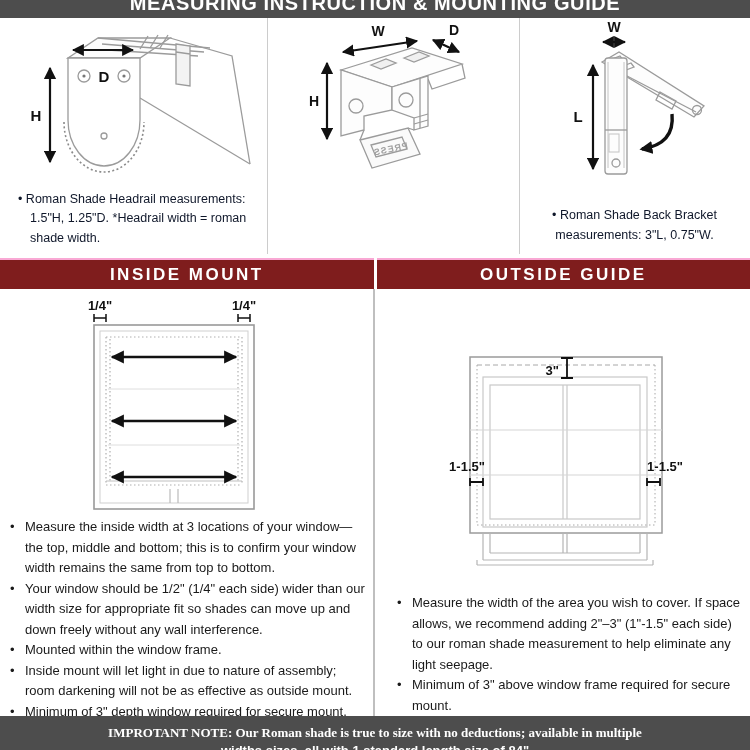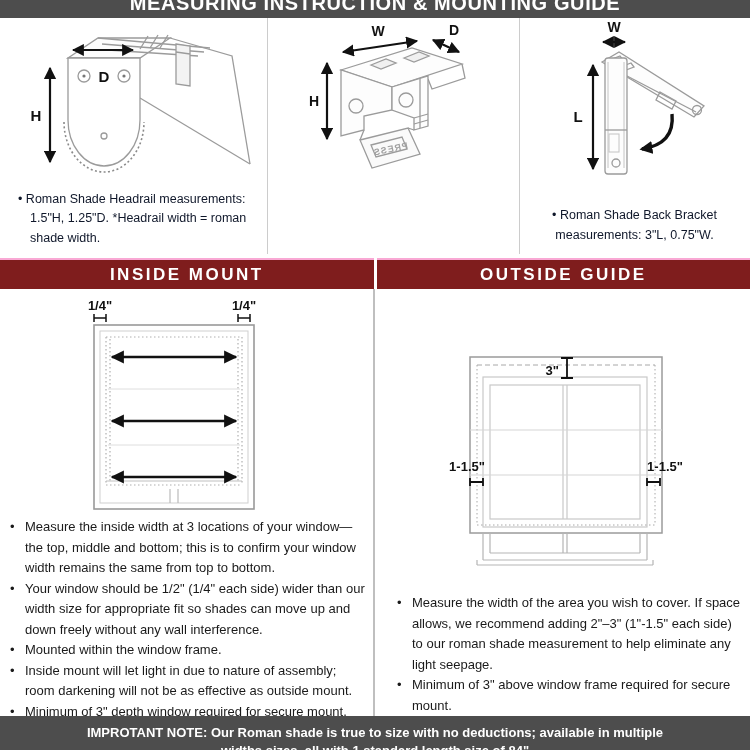--- a/index.html
+++ b/index.html
@@ -46,21 +46,21 @@
   .half.left ul.bullets{margin-top:2px;padding:0 8px 0 8px;}
   .half.right ul.bullets{margin-top:20px;padding:0 6px 0 20px;}
   ul.bullets li{position:relative;padding-left:17px;}
   ul.bullets li::before{content:"•";position:absolute;left:2px;top:0;}
   
   .footer-bar{
     position:absolute;left:0;bottom:0;width:750px;height:34px;
     background:#4d4d4d;overflow:hidden;color:#fff;text-align:center;
   }
   .footer-bar div{font-size:13px;font-weight:700;line-height:18px;}
-  .footer-bar .l1{margin-top:8px;}
+  .footer-bar .l1{margin-top:8px;font-family:Liberation Serif, serif;}
   
   text.meas{font-family:"Liberation Sans",sans-serif;font-weight:700;fill:#111;}
 </style>
 </head>
 <body>
 
 <div class="page">
 
   <div class="top-bar">
     <span>MEASURING INSTRUCTION &amp; MOUNTING GUIDE</span>

